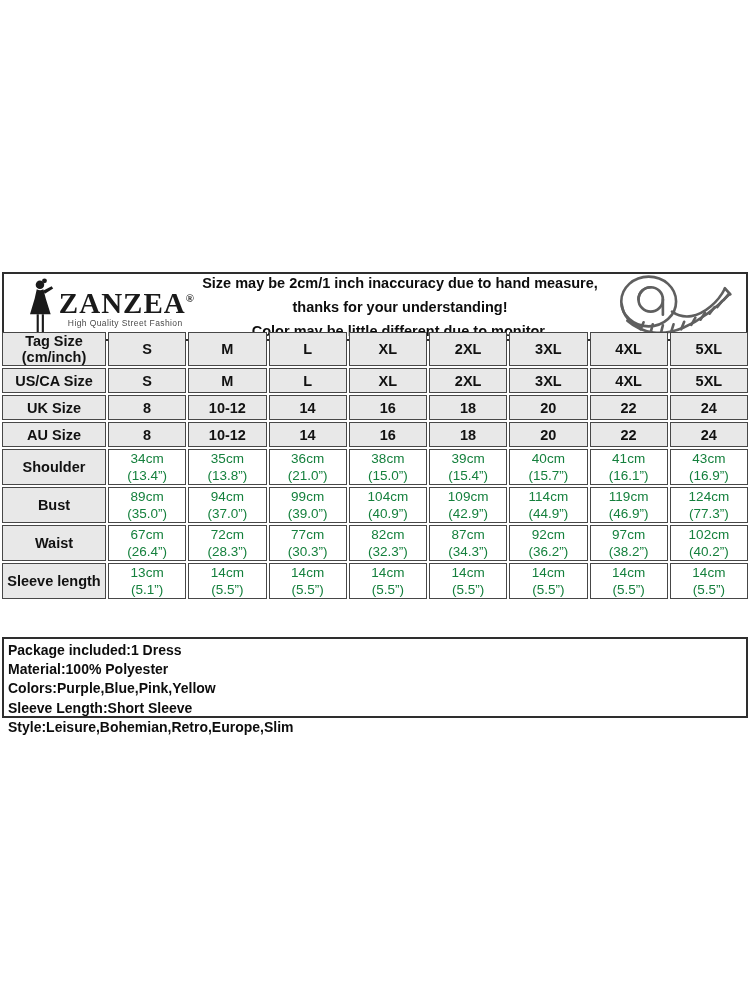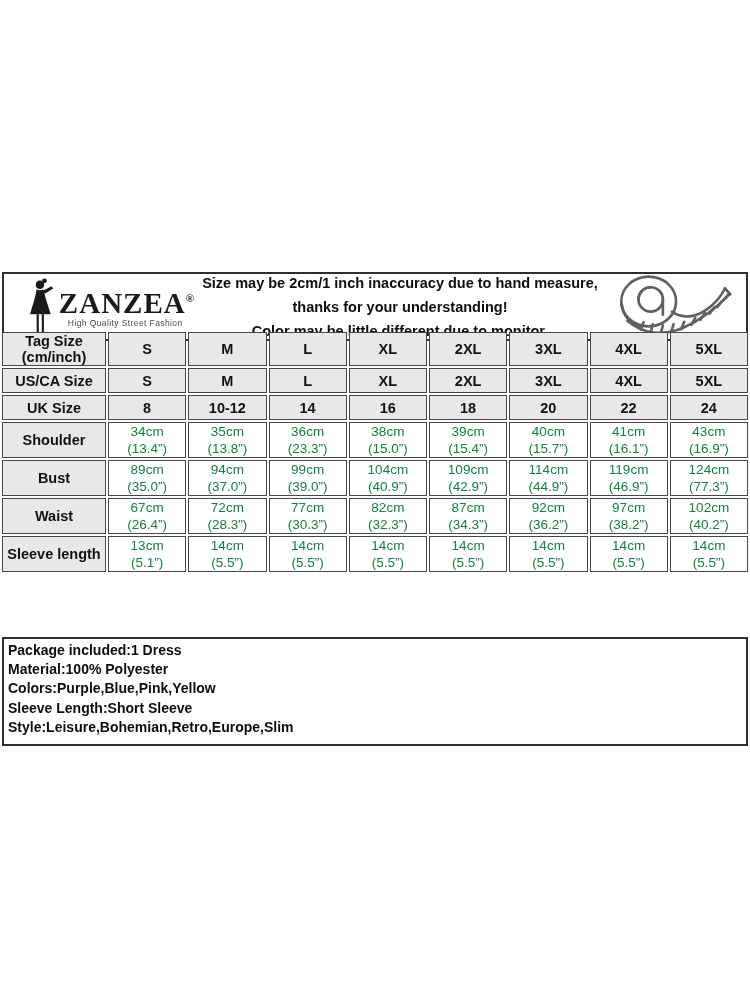--- a/index.html
+++ b/index.html
@@ -55,21 +55,21 @@
     background:#ffffff; font-weight:normal; font-size:13.5px; line-height:17px; color:#15803d;
   }
   .size-table tr:nth-child(1) { height:33px;padding-left:44px; }
   .size-table tr:nth-child(2),
   .size-table tr:nth-child(3),
   .size-table tr:nth-child(4) { height:25px; }
   .size-table tr:nth-child(n+5) { height:35px; }
 
   
   .details-box {
-    position:absolute; left:2px; top:637px; width:746px; height:109px;
+    position:absolute; left:2px; top:637px; width:746px; height:81px;
     box-sizing:border-box; border:2px solid #2e2e2e; background:#fff;
     padding:2px 4px;
   }
   .details-line {
     font-size:14px; font-weight:bold; color:#0d0d0d; line-height:19.2px; white-space:nowrap;
   }
 </style>
 </head>
 <body>
 
@@ -151,28 +151,39 @@
           <th>UK Size</th>
           <td>8</td>
           <td>10-12</td>
           <td>14</td>
           <td>16</td>
           <td>18</td>
           <td>20</td>
           <td>22</td>
           <td>24</td>
         </tr>
+        <tr class="size">
+          <th>AU Size</th>
+          <td>8</td>
+          <td>10-12</td>
+          <td>14</td>
+          <td>16</td>
+          <td>18</td>
+          <td>20</td>
+          <td>22</td>
+          <td>24</td>
+        </tr>
         <tr class="measure">
           <th>Shoulder</th>
           <td>34cm
 (13.4”)</td>
           <td>35cm
 (13.8”)</td>
           <td>36cm
-(23.3”)</td>
+(21.0”)</td>
           <td>38cm
 (15.0”)</td>
           <td>39cm
 (15.4”)</td>
           <td>40cm
 (15.7”)</td>
           <td>41cm
 (16.1”)</td>
           <td>43cm
 (16.9”)</td>

